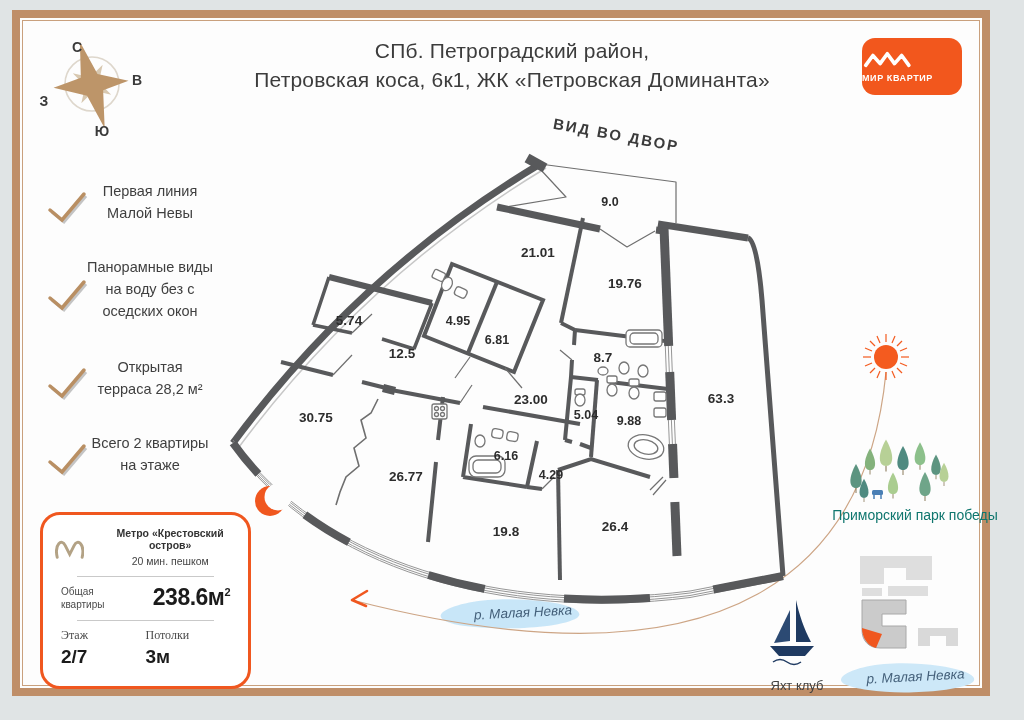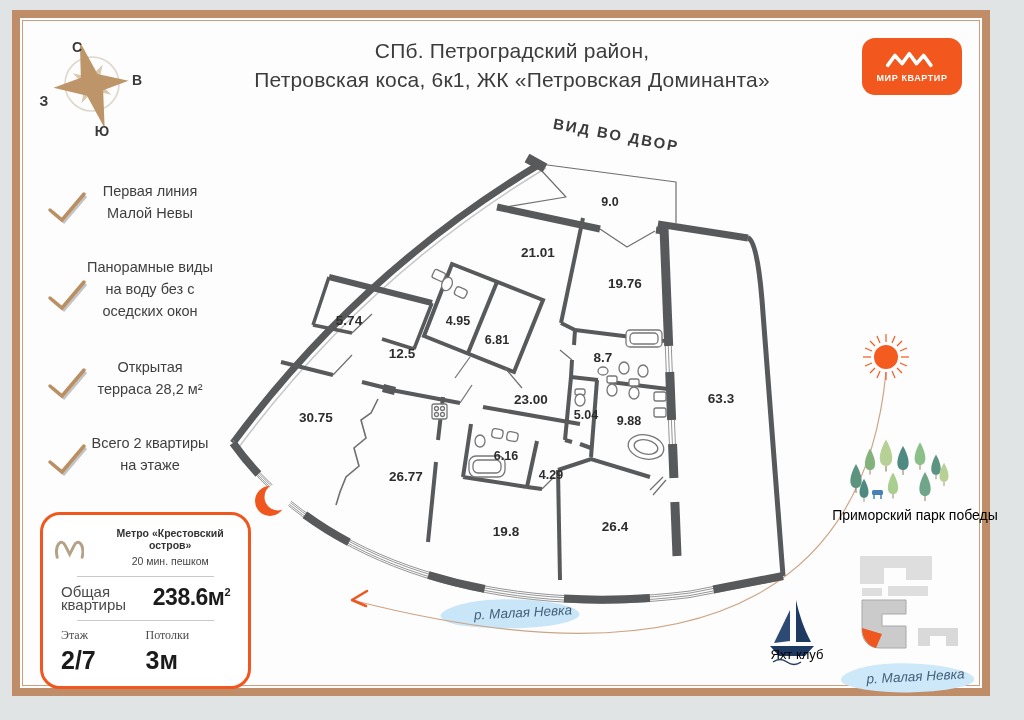--- a/index.html
+++ b/index.html
@@ -7,46 +7,46 @@
         font-family:"Liberation Sans","DejaVu Sans",sans-serif;}
   .frame{position:absolute;left:12px;top:10px;width:978px;height:686px;background:#fdfdfd;
          border:8px solid #bf8e68;box-sizing:border-box;}
   .frame::after{content:"";position:absolute;inset:2px;border:1px solid #c9a07d;pointer-events:none;}
   svg.scene{position:absolute;left:0;top:0;z-index:2;}
   .txt{position:absolute;z-index:3;color:#3c3c3c;}
   .title{top:36px;left:232px;width:560px;text-align:center;font-weight:500;letter-spacing:.2px;}
   .title .l1{font-size:21px;line-height:29px;}
   .title .l2{font-size:21px;line-height:29px;}
   .brand{position:absolute;z-index:3;top:38px;left:862px;width:100px;height:57px;background:#f2571d;
-         border-radius:13px;display:flex;flex-direction:column;align-items:center;justify-content:center;gap:4px;}
+         border-radius:13px;display:flex;flex-direction:column;justify-content:center;gap:4px;}
   .brand .zz{width:56px;height:18px;}
   .brand .bl{color:#fff;font-size:9px;font-weight:700;letter-spacing:.6px;}
   .view-label{top:131px;left:552px;width:180px;transform:rotate(10.5deg);font-size:15px;font-weight:600;
               letter-spacing:2px;color:#3b3b3b;}
   .feature{position:absolute;z-index:3;left:30px;width:240px;text-align:center;font-size:14.5px;
            color:#3f3f3f;line-height:22px;}
   .feature svg{position:absolute;left:12px;top:6px;}
   .f1{top:180px;} .f2{top:256px;} .f3{top:356px;} .f4{top:432px;}
   .card{position:absolute;z-index:4;left:40px;top:512px;width:211px;height:177px;background:#fff;
         border:3px solid #f0571f;border-radius:20px;box-sizing:border-box;padding:12px 12px 8px;}
   .card .mrow{display:flex;align-items:center;justify-content:center;gap:20px;}
   .card .mtxt{text-align:center;}
   .card .m1{font-size:10.5px;font-weight:700;color:#333;}
   .card .m2{font-size:10.5px;color:#454545;margin-top:4px;}
   .card .div{height:1px;background:#c9c9c9;margin:9px 22px 0;}
   .card .arow{display:flex;align-items:center;justify-content:space-between;margin-top:7px;padding:0 6px;}
-  .card .alab{font-size:15px;color:#4a4a4a;line-height:13px;}
+  .card .alab{font-size:10px;color:#4a4a4a;line-height:13px;}
   .card .aval{font-size:23px;font-weight:800;color:#1b1b1b;letter-spacing:-.5px;}
   .card .aval sup{font-size:11px;}
   .card .brow{display:flex;margin-top:7px;padding:0 6px;}
   .card .bcol{width:50%;}
   .card .blab{font-size:12px;color:#4a4a4a;font-family:Liberation Serif, serif;}
-  .card .bval{font-size:25px;font-weight:800;color:#1b1b1b;margin-top:3px;}
-  .park-label{top:507px;left:820px;width:190px;text-align:center;font-size:14px;color:#000000;}
-  .yacht-label{top:647px;left:752px;width:90px;text-align:center;font-size:13px;color:#000000;}
+  .card .bval{font-size:19px;font-weight:800;color:#1b1b1b;margin-top:3px;}
+  .park-label{top:507px;left:820px;width:190px;text-align:center;font-size:14px;color:#0f766e;}
+  .yacht-label{top:678px;left:752px;width:90px;text-align:center;font-size:13px;color:#404040;}
   .river{font-style:italic;font-size:13.5px;color:#44607a;text-align:center;}
   .river-c{top:605px;left:448px;width:150px;transform:rotate(-3deg);}
   .river-r{top:669px;left:848px;width:135px;transform:rotate(-3deg);}
 </style>
 </head>
 <body>
 
 <div class="page">
   <div class="frame"></div>
 

